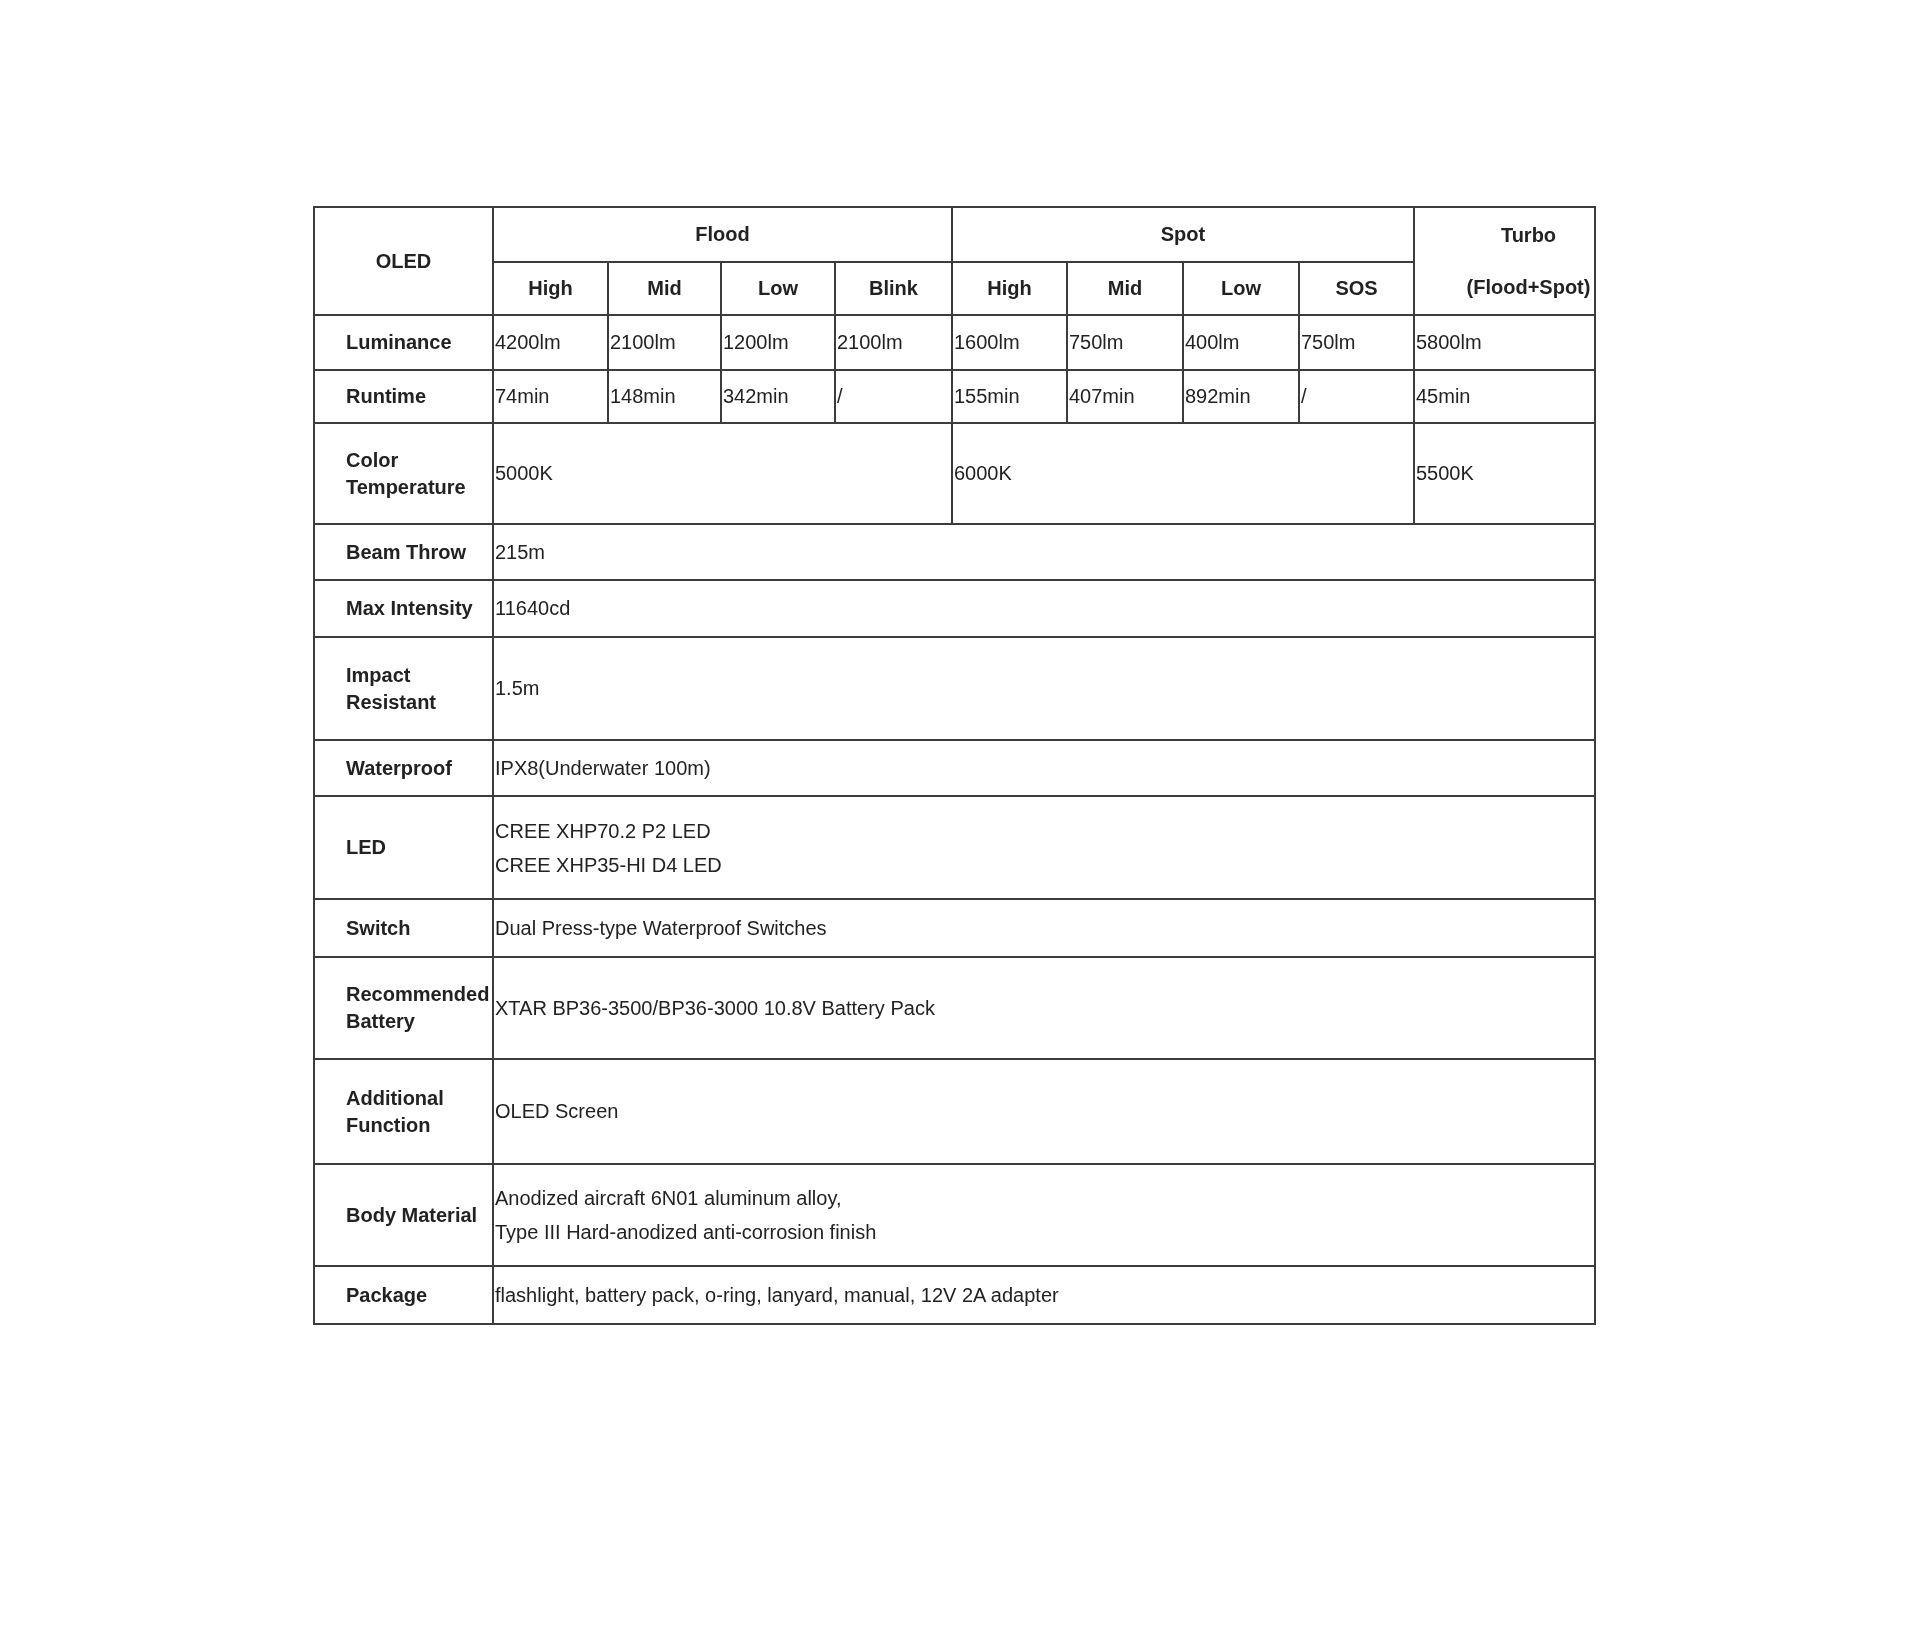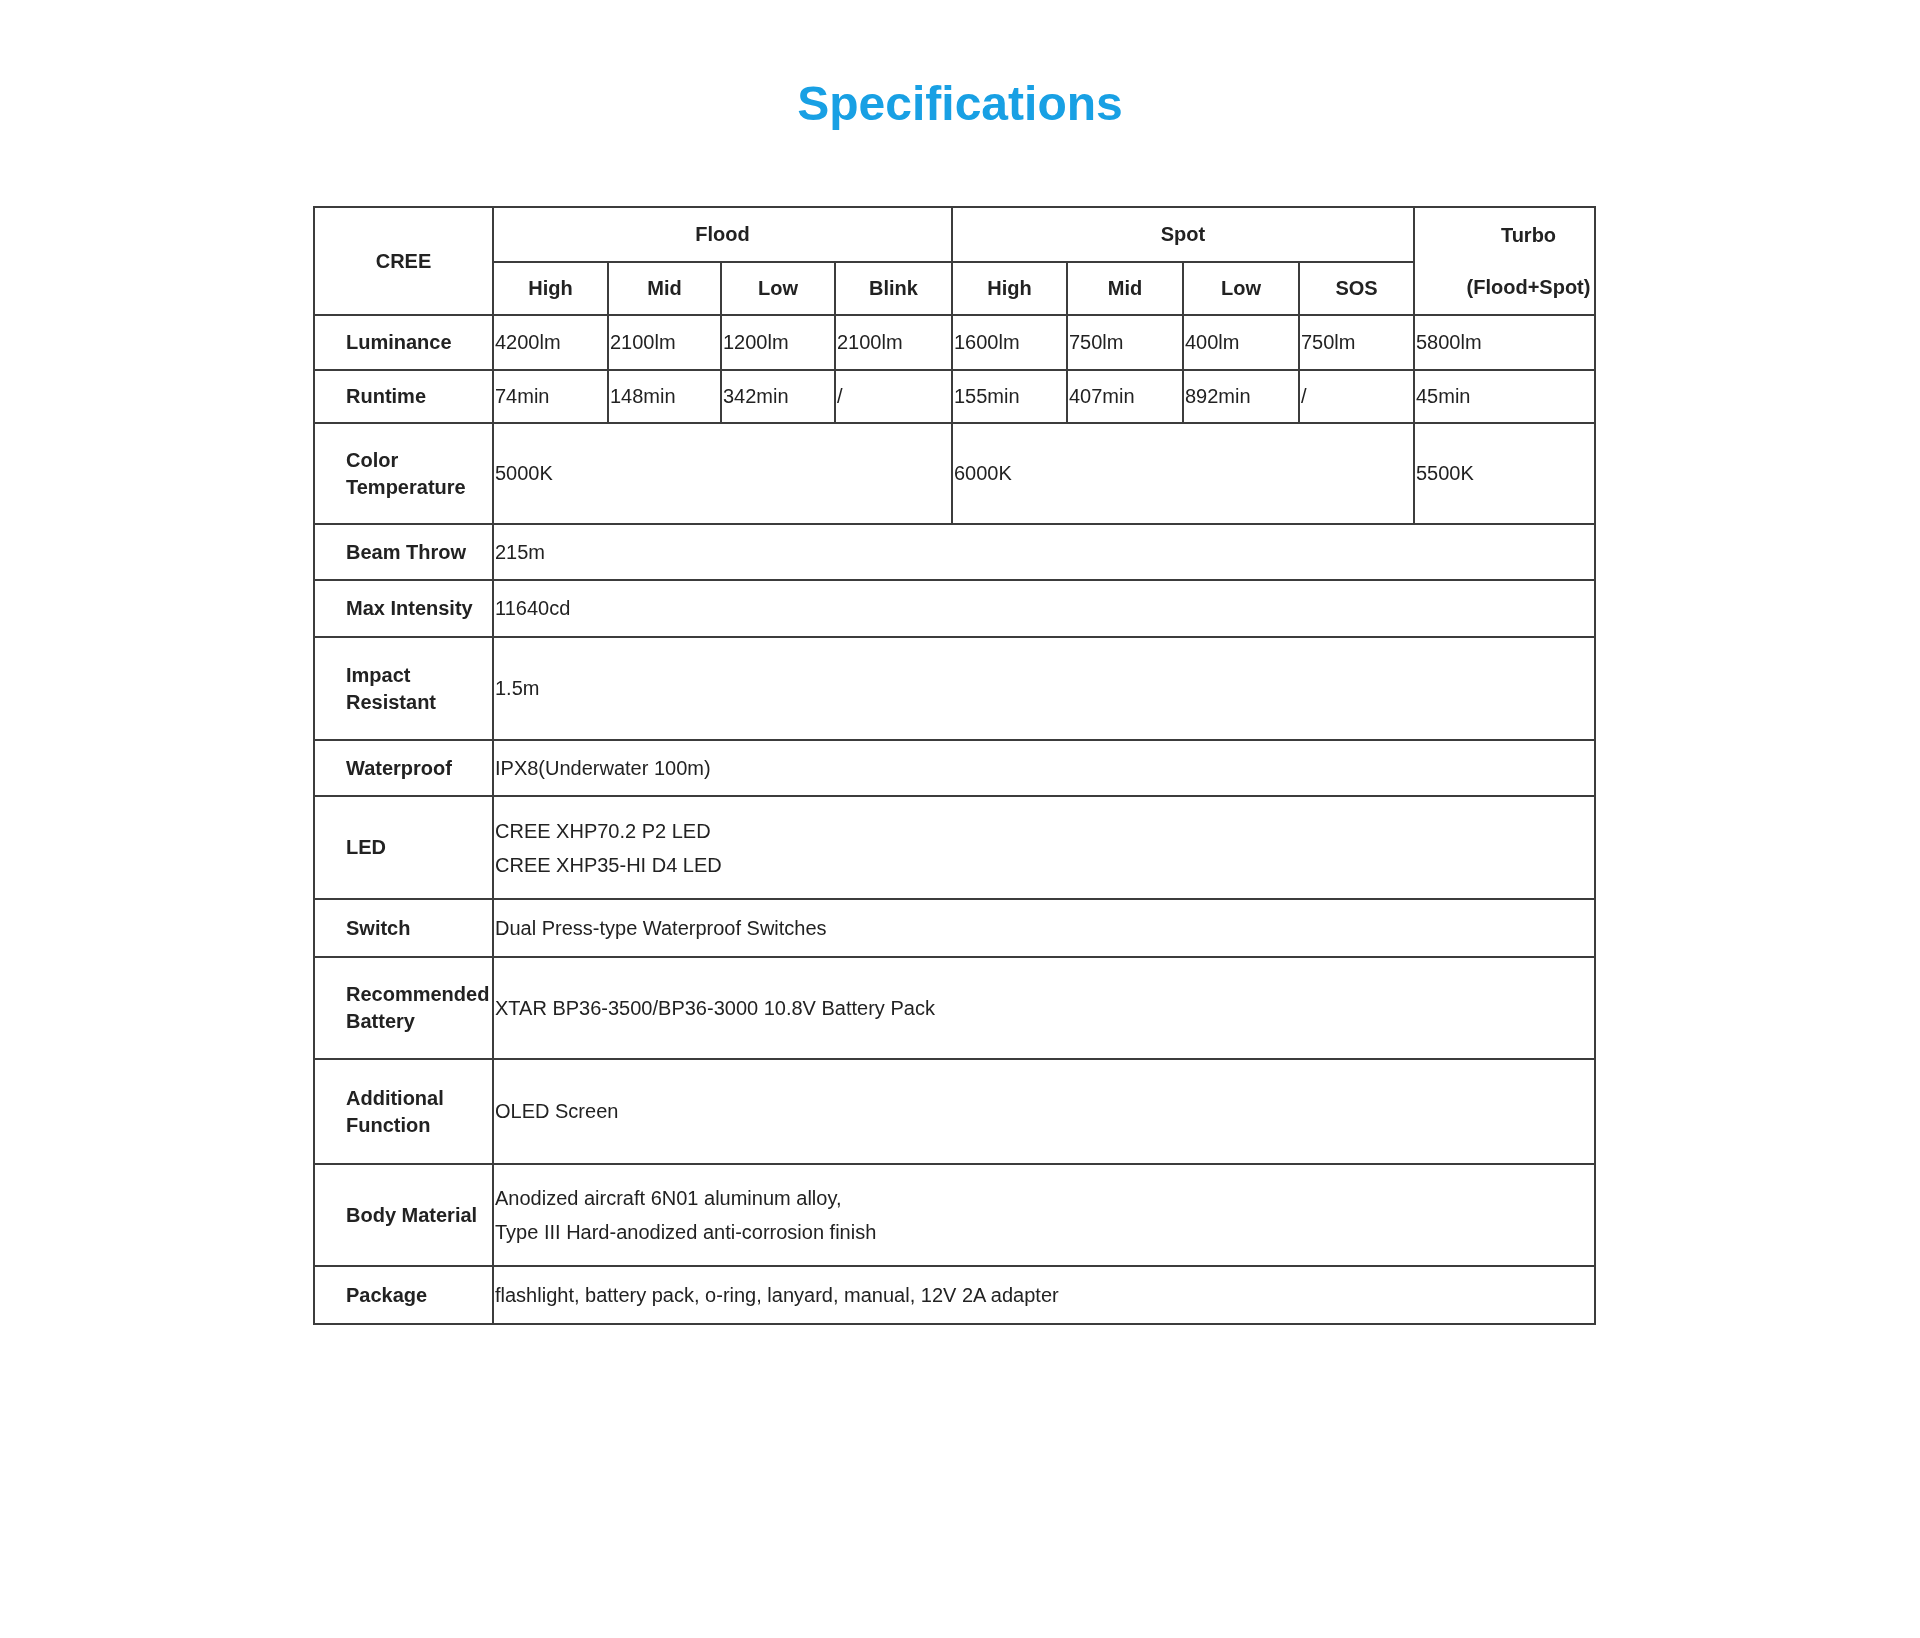--- a/index.html
+++ b/index.html
@@ -77,39 +77,38 @@
     letter-spacing: -0.5px;
     color: #6e6e6e;
     white-space: pre-line;
   }
 </style>
 </head>
 <body>
 
 <div class="page">
 
-  <h1 class="title">Specifications</h1>
 
   <table class="spec-table">
     <colgroup>
       <col style="width:179px">
       <col style="width:115px">
       <col style="width:113px">
       <col style="width:114px">
       <col style="width:117px">
       <col style="width:115px">
       <col style="width:116px">
       <col style="width:116px">
       <col style="width:115px">
       <col style="width:181px">
     </colgroup>
 
     <tbody>
         <tr style="height:53px">
-      <td class="corner" rowspan="2">CREE</td>
+      <td class="corner" rowspan="2">OLED</td>
       <td class="hdr" colspan="4">Flood</td>
       <td class="hdr" colspan="4">Spot</td>
       <td class="hdr" rowspan="2">
         <div class="turbo-line">Turbo</div>
         <div class="turbo-line">(Flood+Spot)</div>
       </td>
     </tr>
 
     <tr style="height:52px">
       <td class="hdr">High</td>

